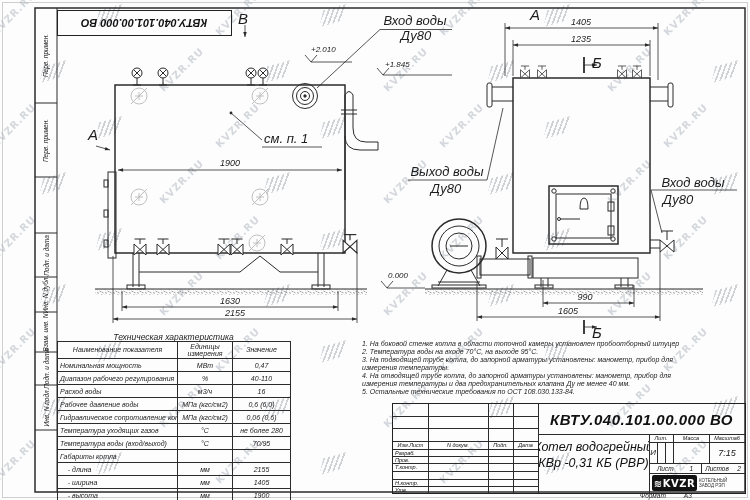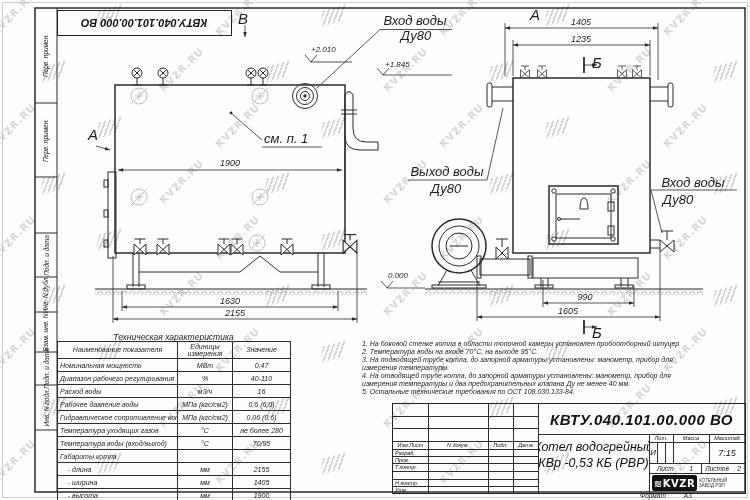--- a/index.html
+++ b/index.html
@@ -520,21 +520,21 @@
     <div class="cell lab" style="left:0;top:45px;width:35px;height:7px;">Разраб.</div>
     <div class="cell lab" style="left:0;top:52px;width:35px;height:7px;">Пров.</div>
     <div class="cell lab" style="left:0;top:59px;width:35px;height:8px;">Т.контр.</div>
     <div class="cell lab" style="left:0;top:67px;width:35px;height:8px;"></div>
     <div class="cell lab" style="left:0;top:75px;width:35px;height:7px;">Н.контр.</div>
     <div class="cell lab" style="left:0;top:82px;width:35px;height:7px;">Утв.</div>
 
     <div class="cell doc" style="left:145px;top:0;width:207px;height:30px;">КВТУ.040.101.00.000  ВО</div>
     <div class="cell nm" style="left:145px;top:30px;width:111px;height:59px;">
       <div>Котел водогрейный</div>
-      <div>КВр -0,53  КБ  (РВР)</div>
+      <div>КВр -0,31  КБ  (РВР)</div>
     </div>
     <div class="cell" style="left:256px;top:30px;width:24px;height:8px;">Лит.</div>
     <div class="cell" style="left:280px;top:30px;width:36px;height:8px;">Масса</div>
     <div class="cell" style="left:316px;top:30px;width:36px;height:8px;">Масштаб</div>
     <div class="cell val8" style="left:256px;top:38px;width:8px;height:21px;">И</div>
     <div class="cell val9" style="left:316px;top:38px;width:36px;height:21px;">7:15</div>
     <div class="cell shrow" style="left:256px;top:59px;width:52px;height:10px;">
       <span>Лист</span>
       <span>1</span>
     </div>

